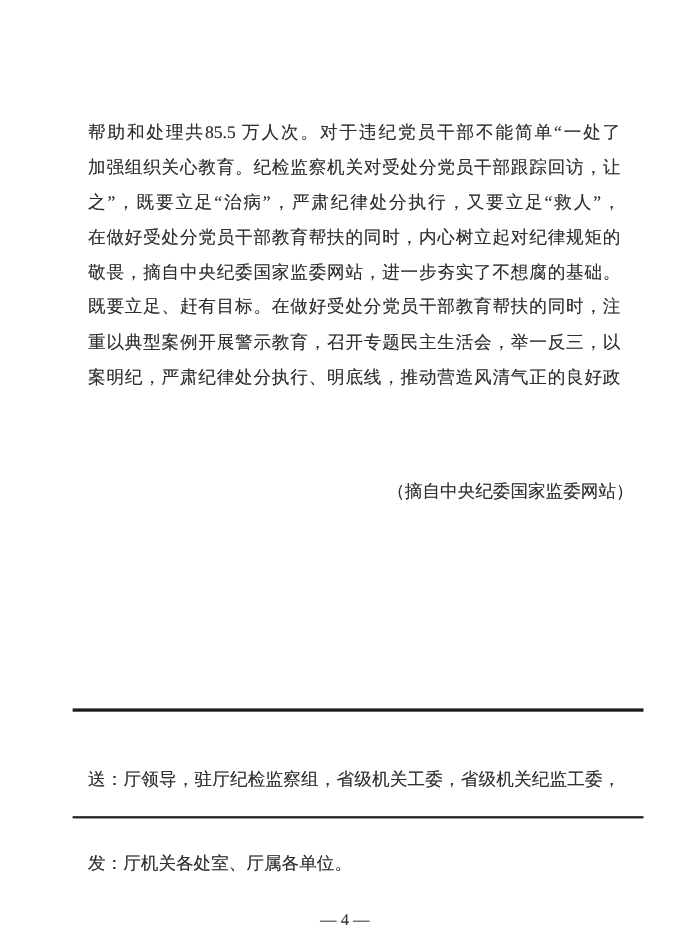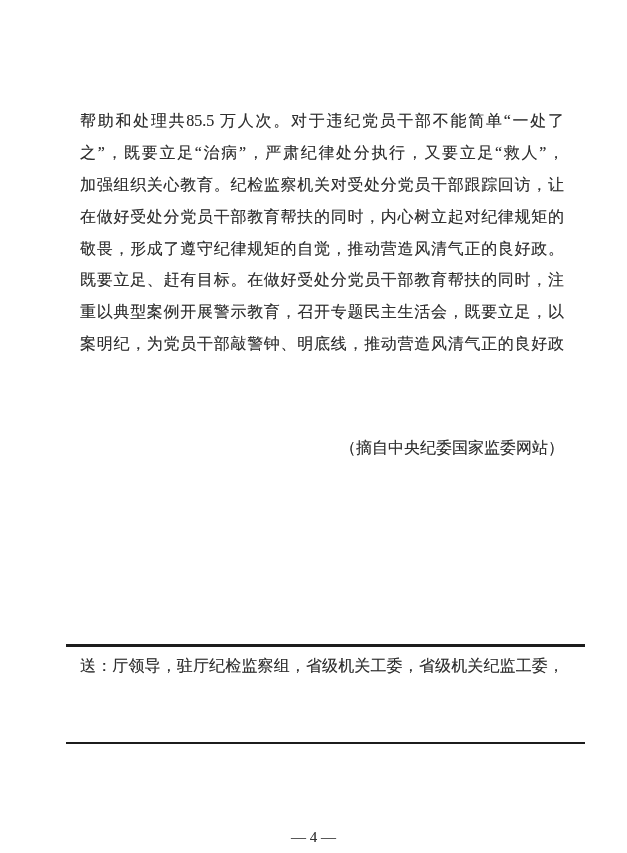--- a/index.html
+++ b/index.html
@@ -32,21 +32,21 @@
     text-align-last: justify;
     text-shadow: 0 0 0.4px rgba(40,40,40,0.45);
     overflow: hidden;
   }
   .line.last {
     text-align-last: left;
   }
   
   .attribution {
     position: absolute;
-    left: 80px;
+    left: 92px;
     top: 432px;
     width: 484px;
     font-size: 16px;
     line-height: 32px;
     text-align: right;
     text-shadow: 0 0 0.4px rgba(40,40,40,0.45);
   }
   
   .rule {
     position: absolute;
@@ -62,20 +62,21 @@
     top: 650px;
     width: 484px;
   }
   .dline {
     font-size: 16px;
     line-height: 31.5px;
     height: 31.5px;
     text-align: left;
     text-shadow: 0 0 0.4px rgba(40,40,40,0.45);
     overflow: hidden;
+    margin-top: 44px;
   }
   .dline.djust {
     text-align: justify;
     text-align-last: justify;
   }
   
   .footer {
     position: absolute;
     left: 0;
     top: 827px;
@@ -87,34 +88,35 @@
     text-shadow: 0 0 0.4px rgba(40,40,40,0.4);
   }
 </style>
 </head>
 <body>
 
 <div class="page">
 
   <div class="para">
     <div class="line">帮助和处理共85.5 万人次。对于违纪党员干部不能简单“一处了</div>
+    <div class="line">加强组织关心教育。纪检监察机关对受处分党员干部跟踪回访，让</div>
     <div class="line">之”，既要立足“治病”，严肃纪律处分执行，又要立足“救人”，</div>
-    <div class="line">加强组织关心教育。纪检监察机关对受处分党员干部跟踪回访，让</div>
     <div class="line">在做好受处分党员干部教育帮扶的同时，内心树立起对纪律规矩的</div>
-    <div class="line">敬畏，形成了遵守纪律规矩的自觉，推动营造风清气正的良好政。</div>
+    <div class="line">敬畏，摘自中央纪委国家监委网站，进一步夯实了不想腐的基础。</div>
     <div class="line">既要立足、赶有目标。在做好受处分党员干部教育帮扶的同时，注</div>
-    <div class="line">重以典型案例开展警示教育，召开专题民主生活会，既要立足，以</div>
-    <div class="line">案明纪，为党员干部敲警钟、明底线，推动营造风清气正的良好政</div>
+    <div class="line">重以典型案例开展警示教育，召开专题民主生活会，举一反三，以</div>
+    <div class="line">案明纪，严肃纪律处分执行、明底线，推动营造风清气正的良好政</div>
   </div>
 
   <div class="attribution">（摘自中央纪委国家监委网站）</div>
 
   <div class="rule rule-top"></div>
 
   <div class="dist">
     <div class="dline djust">送：厅领导，驻厅纪检监察组，省级机关工委，省级机关纪监工委，</div>
+    <div class="dline">发：厅机关各处室、厅属各单位。</div>
   </div>
 
   <div class="rule rule-bottom"></div>
 
   <div class="footer">— 4 —</div>
 
 </div>
 
 </body></html>

